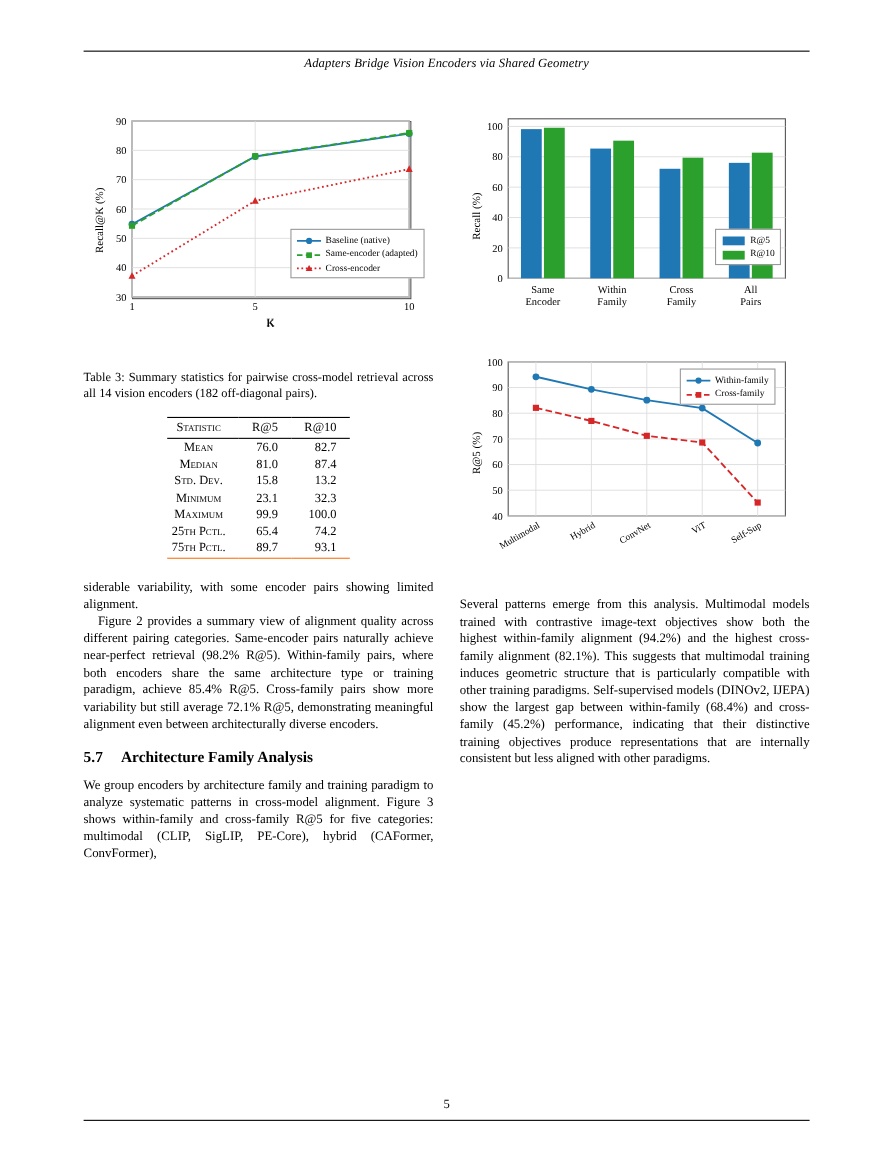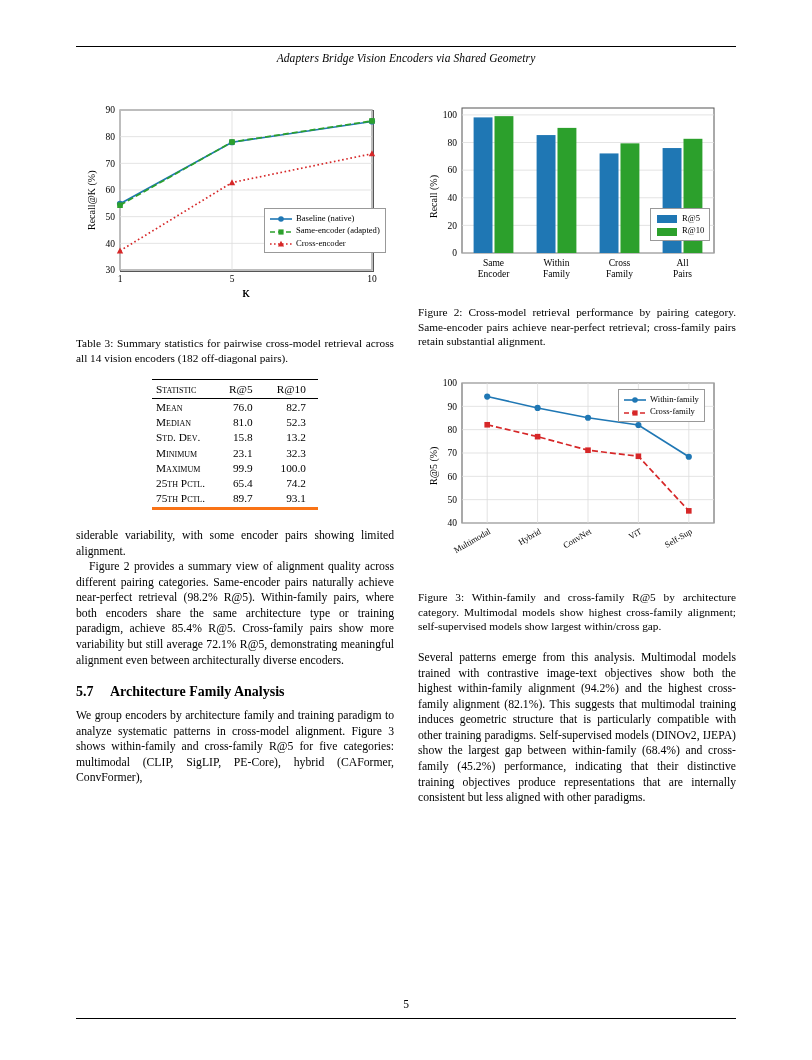--- a/index.html
+++ b/index.html
@@ -142,30 +142,30 @@
   table.stats {
     border-collapse: collapse;
     font-size: 11.3px;
   }
   table.stats td, table.stats th {
     padding: 1.6px 12px;
     text-align: right;
     font-weight: normal;
   }
   table.stats td.k, table.stats th.k {
-    text-align: left;
+    text-align: center;
     padding-left: 4px;
   }
   table.stats tr.hd th {
     border-top: 1px solid #000;
     border-bottom: 0.8px solid #000;
     padding-top: 3px;
     padding-bottom: 3px;
   }
-  table.stats tr.last td { border-bottom: 3px solid #f97316; padding-bottom: 3px; }
+  table.stats tr.last td { border-bottom: 1px solid #f97316; padding-bottom: 3px; }
   .sc { font-variant: small-caps; }
 </style>
 </head>
 <body>
 
 <div class="page">
 
   <div class="rule rule-top"></div>
   <div class="running-head">Adapters Bridge Vision Encoders via Shared Geometry</div>
 
@@ -249,21 +249,21 @@
         </thead>
         <tbody id="tbl-body">
             <tr>
               <td class="k sc">Mean</td>
               <td>76.0</td>
               <td>82.7</td>
             </tr>
             <tr>
               <td class="k sc">Median</td>
               <td>81.0</td>
-              <td>52.3</td>
+              <td>87.4</td>
             </tr>
             <tr>
               <td class="k sc">Std. Dev.</td>
               <td>15.8</td>
               <td>13.2</td>
             </tr>
             <tr>
               <td class="k sc">Minimum</td>
               <td>23.1</td>
               <td>32.3</td>
@@ -341,21 +341,20 @@
             <span>R@5</span>
           </div>
           <div class="legend-row">
             <span style="display: inline-block; width: 22px; height: 10px; margin-right: 4px; position: relative;"><svg width="22" height="10">
                 <rect x="1" y="1" width="20" height="8" fill="#2ca02c"></rect>
               </svg></span>
             <span>R@10</span>
           </div>
         </div>
     </div>
-    <div class="caption">Figure 2: Cross-model retrieval performance by pairing category. Same-encoder pairs achieve near-perfect retrieval; cross-family pairs retain substantial alignment.</div>
 
     <div style="height:26px"></div>
     <div class="f3 fig-box">
       <svg id="f3svg" width="318" height="205" style="position:absolute;left:0;top:0;">
           <rect x="44" y="8" width="252" height="140" fill="#fff" stroke="#555" stroke-width="1"></rect>
           <line x1="44" y1="148" x2="296" y2="148" stroke="#dcdcdc" stroke-width="0.8"></line>
           <text x="39" y="151.3" font-family="&quot;Liberation Serif&quot;, serif" font-size="9.5" text-anchor="end" fill="#000">40</text>
           <line x1="44" y1="124.66666666666667" x2="296" y2="124.66666666666667" stroke="#dcdcdc" stroke-width="0.8"></line>
           <text x="39" y="127.96666666666667" font-family="&quot;Liberation Serif&quot;, serif" font-size="9.5" text-anchor="end" fill="#000">50</text>
           <line x1="44" y1="101.33333333333333" x2="296" y2="101.33333333333333" stroke="#dcdcdc" stroke-width="0.8"></line>
@@ -402,21 +401,20 @@
           </div>
           <div class="legend-row">
             <span style="display: inline-block; width: 22px; height: 10px; margin-right: 4px; position: relative;"><svg width="22" height="10">
                 <line x1="0" y1="5" x2="22" y2="5" stroke="#d62728" stroke-width="1.6" stroke-dasharray="5,3"></line>
                 <rect x="8.4" y="2.4" width="5.2" height="5.2" fill="#d62728"></rect>
               </svg></span>
             <span>Cross-family</span>
           </div>
         </div>
     </div>
-    <div class="caption">Figure 3: Within-family and cross-family R@5 by architecture category. Multimodal models show highest cross-family alignment; self-supervised models show largest within/cross gap.</div>
 
     <div style="height:16px"></div>
     <p class="body-text">Several patterns emerge from this analysis. Multimodal models trained with contrastive image-text objectives show both the highest within-family alignment (94.2%) and the highest cross-family alignment (82.1%). This suggests that multimodal training induces geometric structure that is particularly compatible with other training paradigms. Self-supervised models (DINOv2, IJEPA) show the largest gap between within-family (68.4%) and cross-family (45.2%) performance, indicating that their distinctive training objectives produce representations that are internally consistent but less aligned with other paradigms.</p>
   </div>
 
   <div class="rule rule-bottom"></div>
   <div class="page-number">5</div>
 </div>
 
 </body></html>

